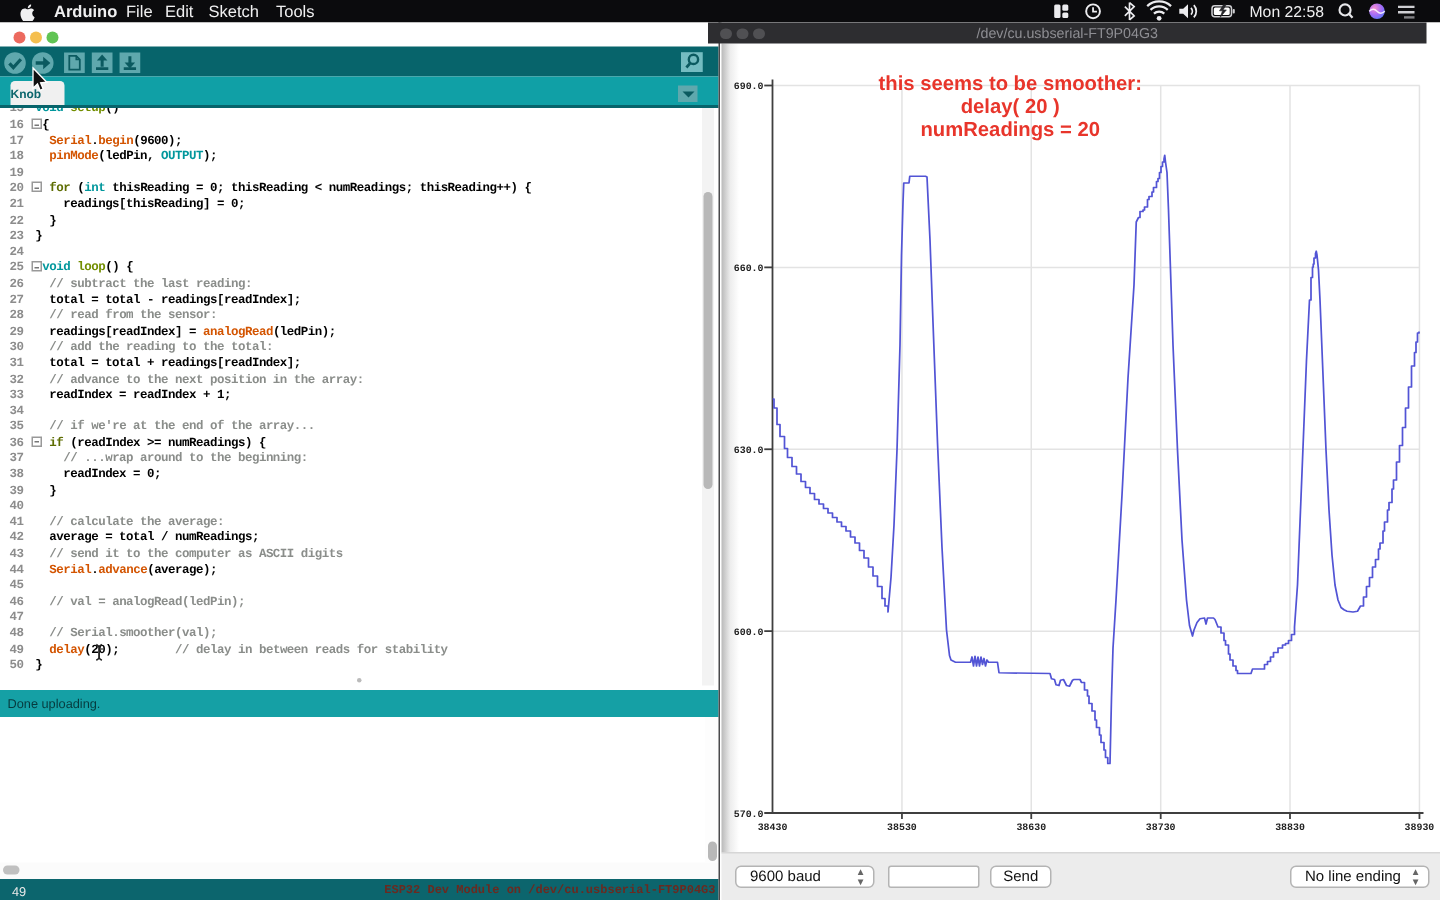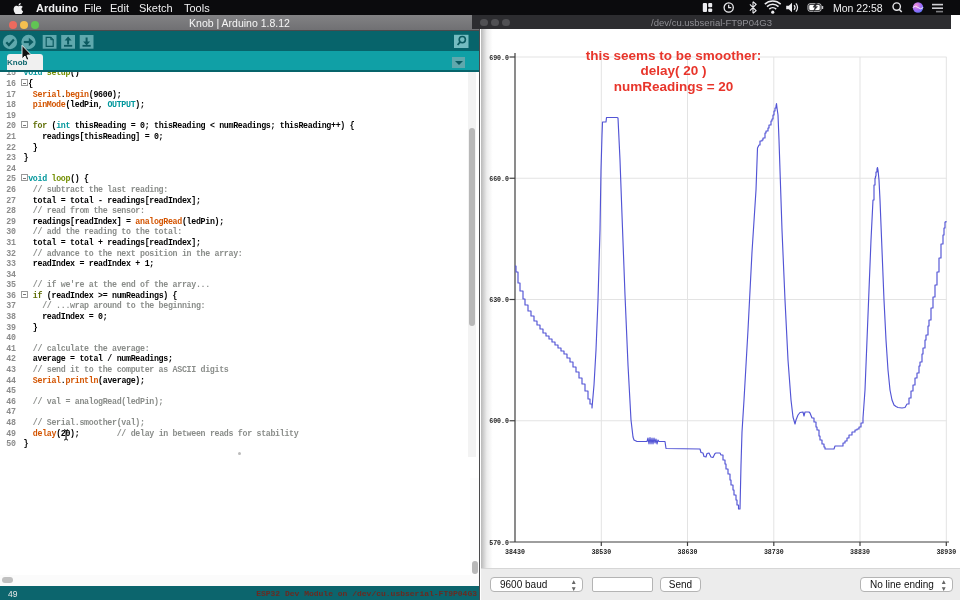--- a/index.html
+++ b/index.html
@@ -74,23 +74,20 @@
     <span class="mi" style="left:36px;font-weight:bold;">Arduino</span>
     <span class="mi" style="left:84px;">File</span>
     <span class="mi" style="left:110px;">Edit</span>
     <span class="mi" style="left:139px;">Sketch</span>
     <span class="mi" style="left:184px;">Tools</span>
     <span class="mi" style="left:208px;margin-top:33px;">Help</span>
     <span class="mi" style="left:833px;font-size:10.5px;">Mon 22:58</span>
   </div>
 
   <div id="lwin"></div>
-  <div id="ltitle">
-    <span class="tt">Knob | Arduino 1.8.12</span>
-  </div>
   <div class="tl" style="left:8.5px;background:#ec6a5e;"></div>
   <div class="tl" style="left:19.5px;background:#f5bf4f;"></div>
   <div class="tl" style="left:30.5px;background:#61c454;"></div>
   <div id="toolbar"></div>
   <div id="tabbar"></div>
   <div id="tabline"></div>
   <div id="tab">Knob</div>
   <div id="ddbtn"></div>
 
   <div id="editor">
@@ -152,36 +149,37 @@
 
   <span class="cm">// if we're at the end of the array...</span>
   <span class="st">if</span> (readIndex &gt;= numReadings) {
     <span class="cm">// ...wrap around to the beginning:</span>
     readIndex = 0;
   }
 
   <span class="cm">// calculate the average:</span>
   average = total / numReadings;
   <span class="cm">// send it to the computer as ASCII digits</span>
-  <span class="or">Serial</span>.<span class="or">println</span>(average);
+  <span class="or">Serial</span>.<span class="or">advance</span>(average);
 
   <span class="cm">// val = analogRead(ledPin);</span>
 
   <span class="cm">// Serial.smoother(val);</span>
   <span class="or">delay</span>(20);        <span class="cm">// delay in between reads for stability</span>
 }</div>
     <div class="fold" style="left:20.5px;top:7px;"></div>
     <div class="fold" style="left:20.5px;top:49.3px;"></div>
     <div class="fold" style="left:20.5px;top:102.3px;"></div>
     <div class="fold" style="left:20.5px;top:218.9px;"></div>
   </div>
   <div id="vsb"></div>
   <div id="vsbthumb"></div>
   <div id="spdot"></div>
 
+  <div id="msgbar">Done uploading.</div>
   <div id="csb"></div>
   <div id="csbthumb"></div>
   <div id="hsb"></div>
   <div id="hsbthumb"></div>
   <div id="statusbar">
     <span class="lineno">49</span>
     <span class="board">ESP32 Dev Module on /dev/cu.usbserial-FT9P04G3</span>
   </div>
   <div id="lrborder"></div>
 

